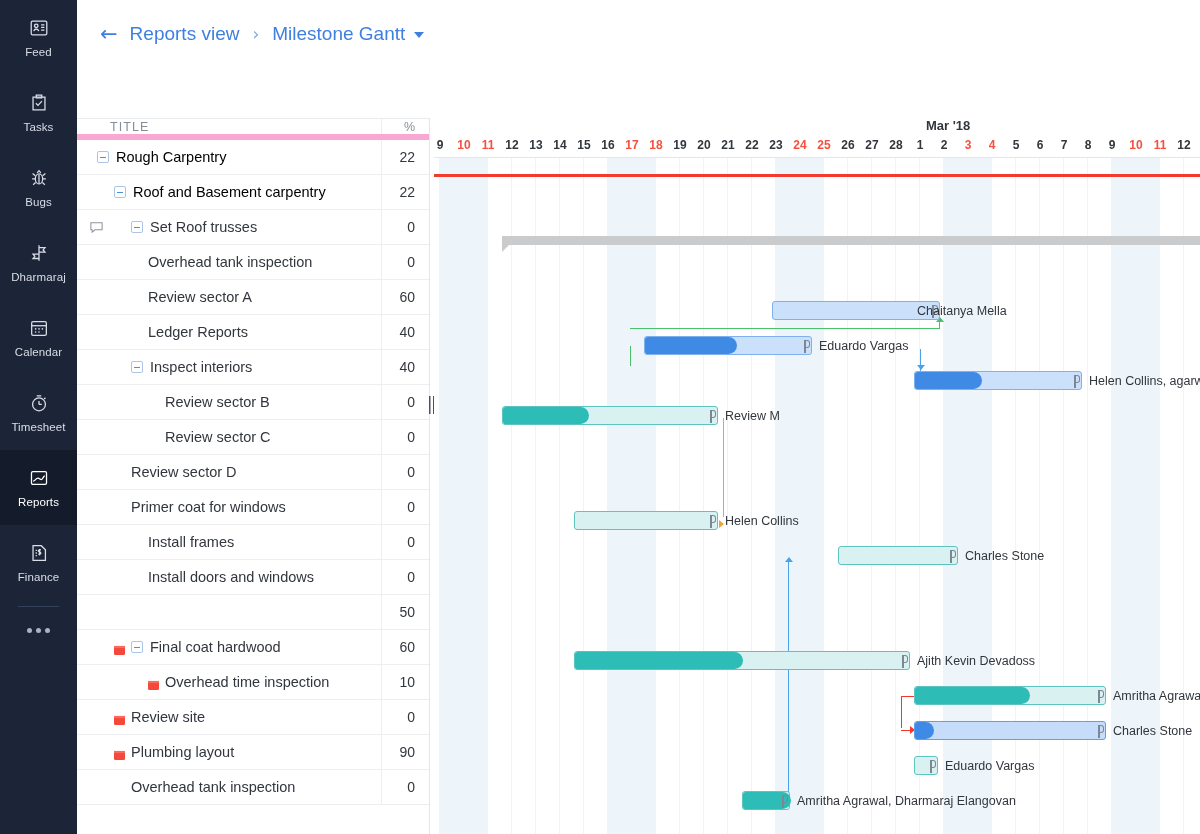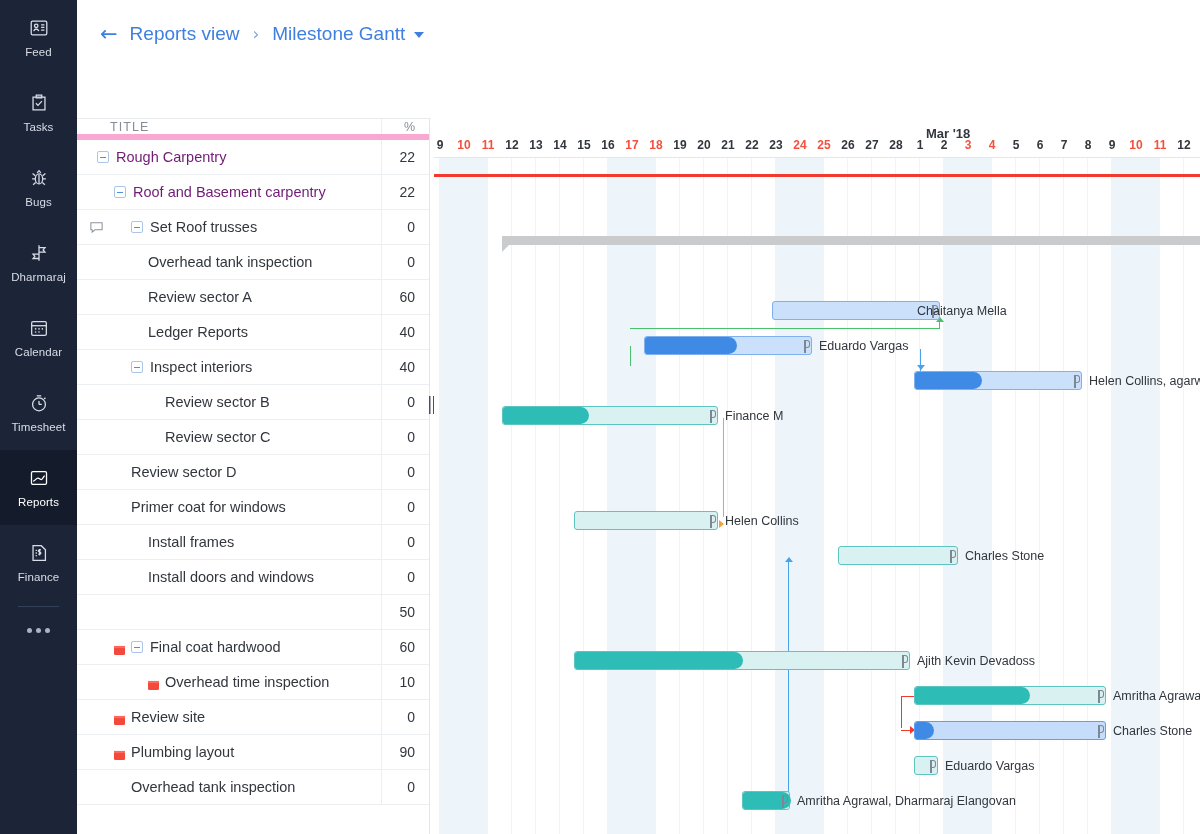--- a/index.html
+++ b/index.html
@@ -53,41 +53,41 @@
     display:flex; align-items:center; position:relative;
   }
   .t-head .th-title { position:absolute; left:33px; font-size:12.5px; letter-spacing:1.1px; color:#878d96; }
   .t-head .th-pct { position:absolute; right:14px; font-size:12.5px; color:#878d96; }
   .t-head .vsep, .t-row .vsep { position:absolute; right:47px; top:0; bottom:0; width:1px; background:#eceff2; }
 
   .t-row { height:35px; border-bottom:1px solid #eceff2; position:relative; display:flex; align-items:center; cursor:pointer;}
   .t-row .cell-title { position:absolute; left:0; right:48px; display:flex; align-items:center; height:100%;}
   .t-row .pct { position:absolute; right:14px; font-size:14px; color:#32363d; }
   .t-name { font-size:14.5px; color:#32363d; white-space:nowrap; }
-  .t-name.link { color:#701a75; }
+  .t-name.link { color:#000000; }
   .tw-toggle {
     width:12px;height:12px;border:1px solid #a9c6ea;border-radius:2px;background:#fff;
     display:inline-flex;align-items:center;justify-content:center;margin-right:7px;flex:0 0 12px;cursor:pointer;
   }
   .tw-toggle:before{content:"";width:6px;height:1px;background:#4a8fe0;display:block;}
   .flag-ico{width:11px;height:11px;margin-right:6px;flex:0 0 11px;display:inline-block;}
   .cmt-ico{position:absolute;left:12px;width:15px;height:15px;}
 
   
   #splitter { position:absolute; left:352px; top:0; bottom:0; width:4px; background:#fff; border-left:1px solid #e3e6ea;}
   #splitter .grip{position:absolute; top:278px; left:-3px; width:9px; height:18px;
     background:
       linear-gradient(#4b5160,#4b5160) 2px 0/1.5px 18px no-repeat,
       linear-gradient(#4b5160,#4b5160) 5.5px 0/1.5px 18px no-repeat;
     cursor:col-resize;}
 
   
   #chartwrap { position:absolute; left:357px; top:0; right:0; bottom:0; overflow:hidden; background:#fff;}
   #chart-inner { position:absolute; left:0; top:0; width:1000px; height:100%; }
-  .c-month { position:absolute; top:8px; height:20px; font-size:13px; font-weight:600; color:#32363d; padding-left:6px;}
+  .c-month { position:absolute; top:0; height:20px; font-size:13px; font-weight:600; color:#32363d; padding-left:6px;}
   .c-headrow { position:absolute; top:20px; left:0; right:0; height:19px; }
   .c-day { position:absolute; top:0; width:24px; text-align:center; font-size:12px; font-weight:600; color:#32363d; }
   .c-day.we { color:#f3513f; }
   .c-headline { position:absolute; left:0; right:0; top:39px; height:1px; background:#e3e6ea;}
   .c-body { position:absolute; left:0; right:0; top:40px; bottom:0; }
   .col { position:absolute; top:0; bottom:0; width:24px; border-right:1px solid #f1f4f7;}
   .col.we { background:#eef5fa; }
   .redline { position:absolute; left:0; right:0; top:16px; height:3px; background:#f23a2e; }
 
   
@@ -514,21 +514,21 @@
                 <div class="bar-label" style="left: 385px; top: 181px;">Eduardo Vargas</div>
                 <div class="bar blue" style="left: 480px; width: 168px; top: 213px;">
                   <span class="fill" style="width:67.2px"></span>
                   <span class="handle"></span>
                 </div>
                 <div class="bar-label" style="left: 655px; top: 216px;">Helen Collins, agarwal</div>
                 <div class="bar teal" style="left: 68px; width: 216px; top: 248px;">
                   <span class="fill" style="width:86.4px"></span>
                   <span class="handle"></span>
                 </div>
-                <div class="bar-label" style="left: 291px; top: 251px;">Finance M</div>
+                <div class="bar-label" style="left: 291px; top: 251px;">Review M</div>
                 <div class="bar teal" style="left: 140px; width: 144px; top: 353px;">
                   <span class="handle"></span>
                 </div>
                 <div class="bar-label" style="left: 291px; top: 356px;">Helen Collins</div>
                 <div class="bar teal" style="left: 404px; width: 120px; top: 388px;">
                   <span class="handle"></span>
                 </div>
                 <div class="bar-label" style="left: 531px; top: 391px;">Charles Stone</div>
                 <div class="bar teal" style="left: 140px; width: 336px; top: 493px;">
                   <span class="fill" style="width:168px"></span>

